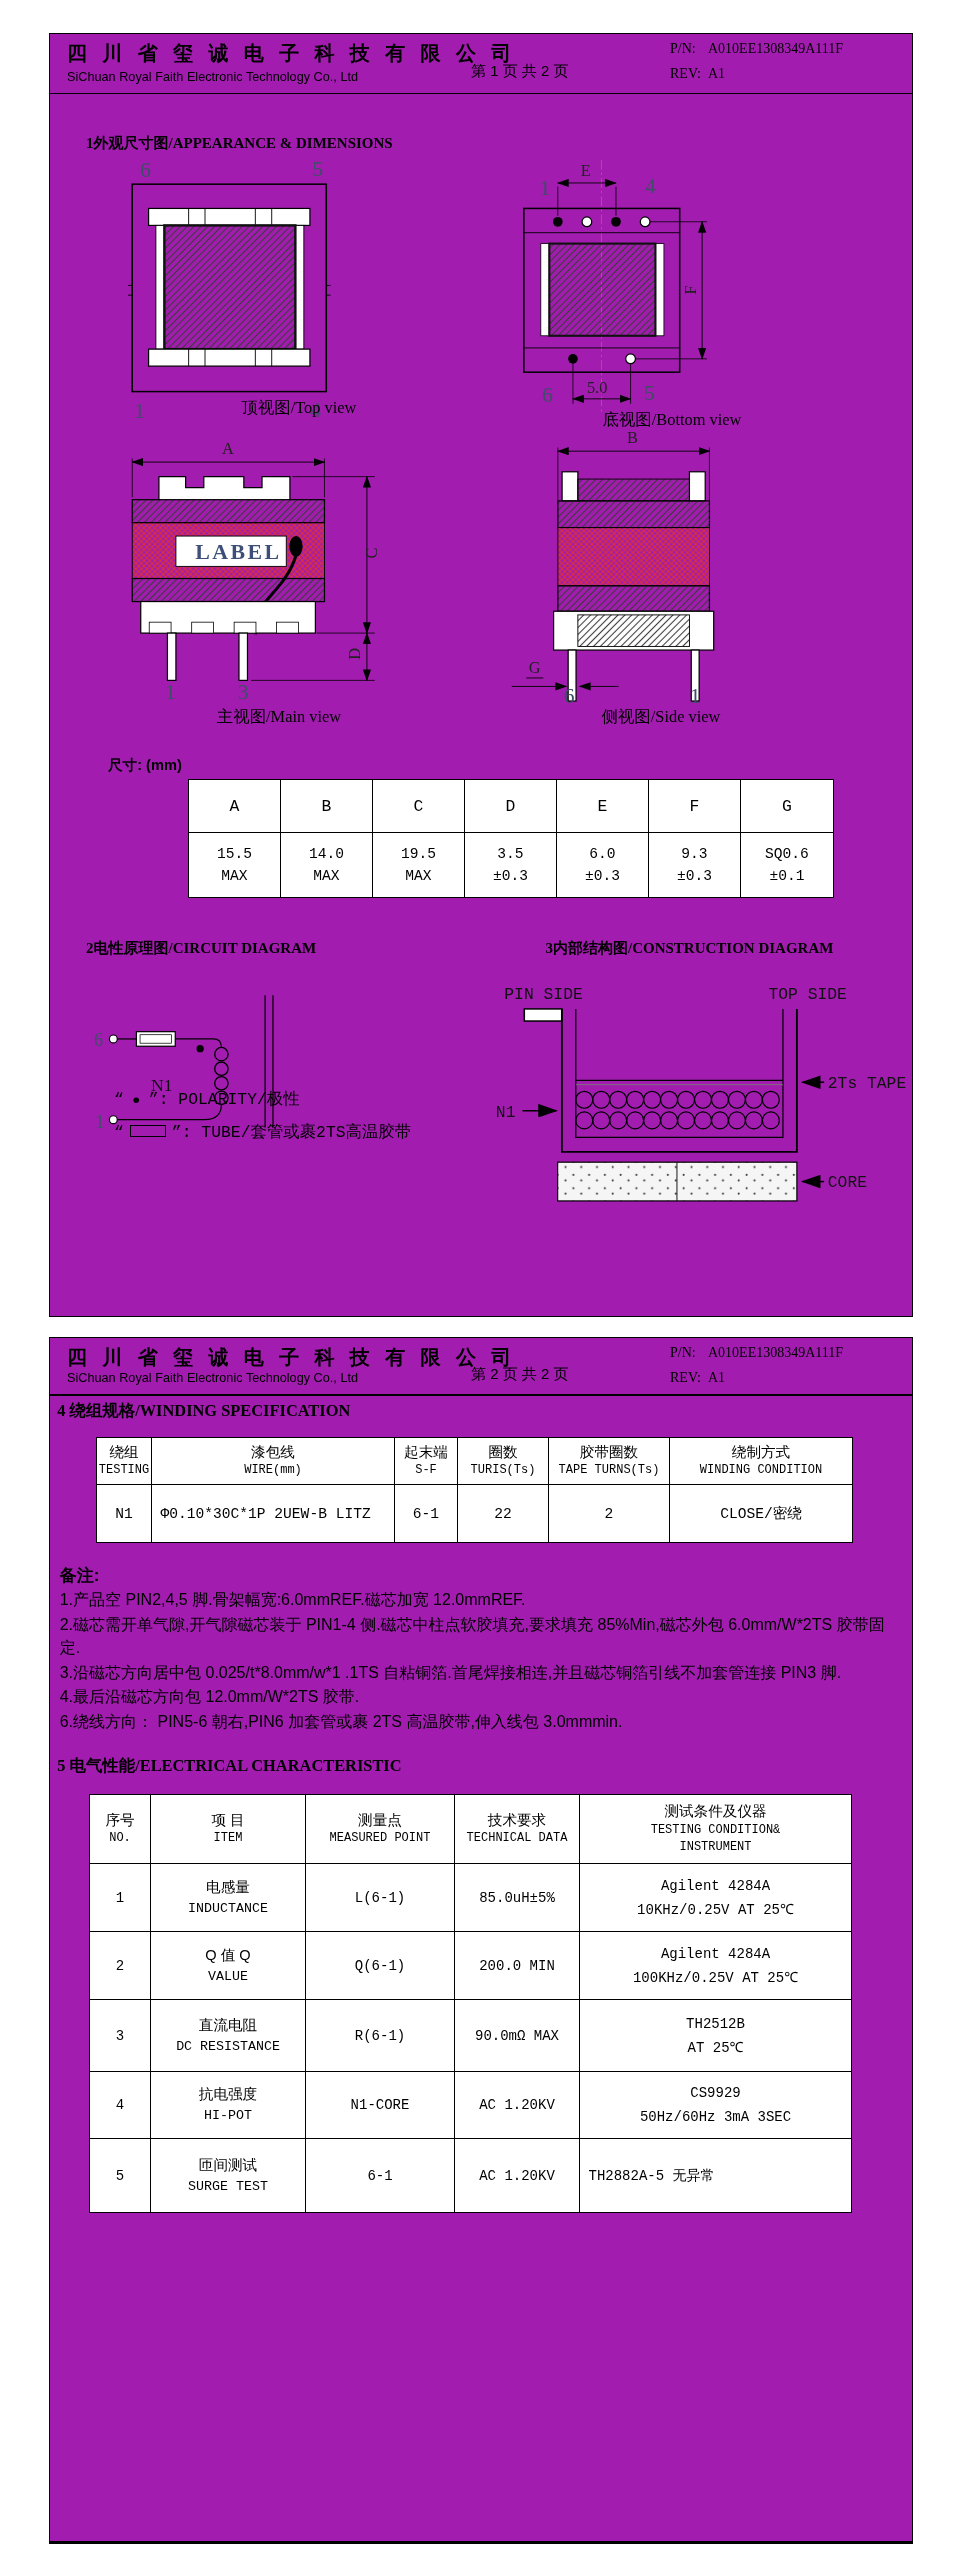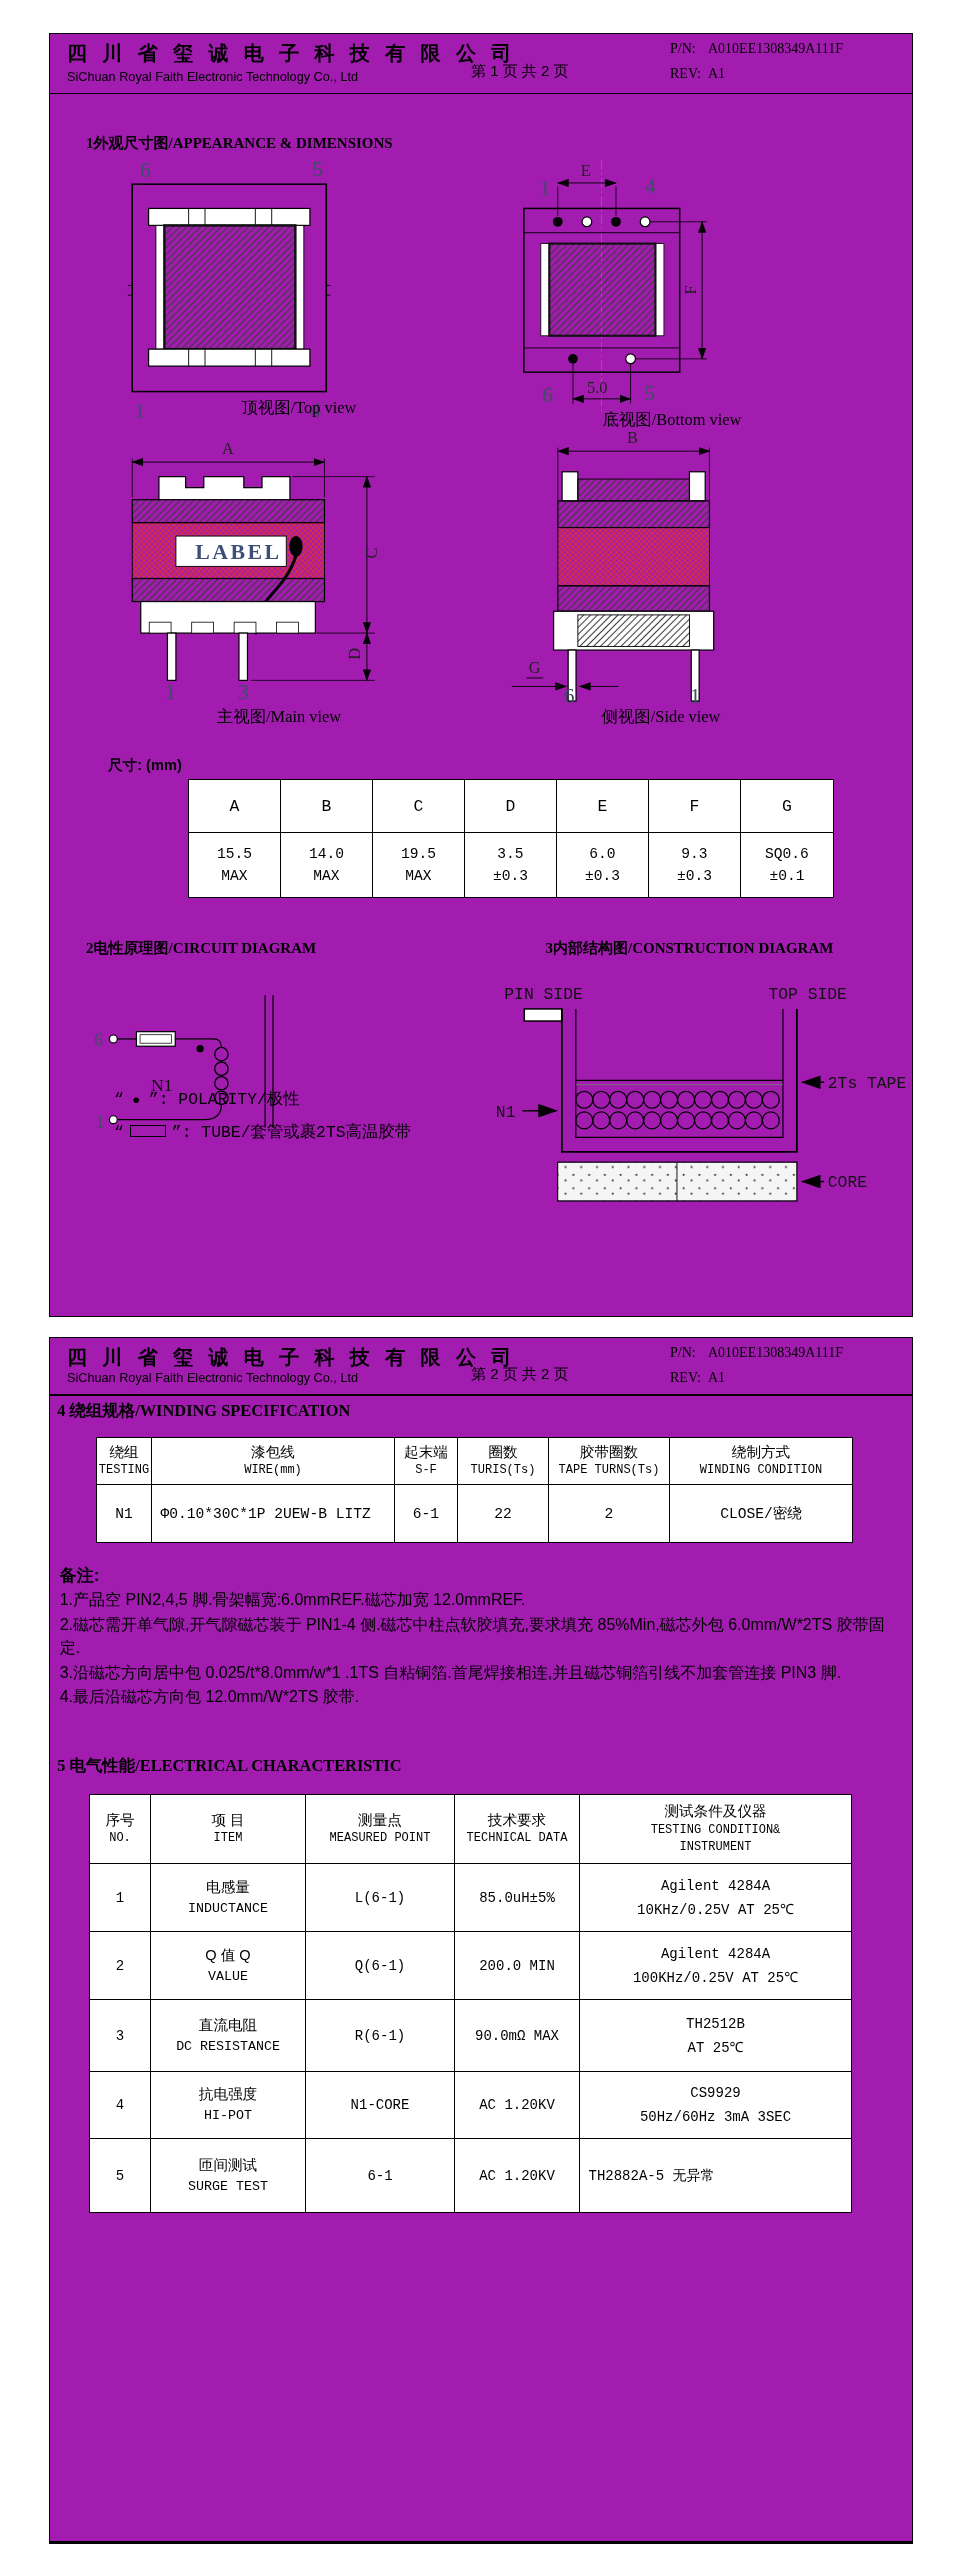--- a/index.html
+++ b/index.html
@@ -441,20 +441,21 @@
     </tr>
   </tbody>
     </table>
 
   <div class="notes-label">备注:</div>
   <div class="notes">
     <div class="note">1.产品空 PIN2,4,5 脚.骨架幅宽:6.0mmREF.磁芯加宽 12.0mmREF.</div>
     <div class="note">2.磁芯需开单气隙,开气隙磁芯装于 PIN1-4 侧.磁芯中柱点软胶填充,要求填充 85%Min,磁芯外包 6.0mm/W*2TS 胶带固定.</div>
     <div class="note">3.沿磁芯方向居中包 0.025/t*8.0mm/w*1 .1TS 自粘铜箔.首尾焊接相连,并且磁芯铜箔引线不加套管连接 PIN3 脚.</div>
     <div class="note">4.最后沿磁芯方向包 12.0mm/W*2TS 胶带.</div>
+    <div class="note">6.绕线方向： PIN5-6 朝右,PIN6 加套管或裹 2TS 高温胶带,伸入线包 3.0mmmin.</div>
   </div>
 
   <div class="sec-title" style="left:7.3px;top:417px;font-size:16.4px;">5 电气性能/ELECTRICAL CHARACTERISTIC</div>
 
   <table class="dt elec" style="left:39px;top:456px;width:762px;">
     <colgroup>
         <col style="width:61px">
         <col style="width:155px">
         <col style="width:149px">
         <col style="width:125px">

